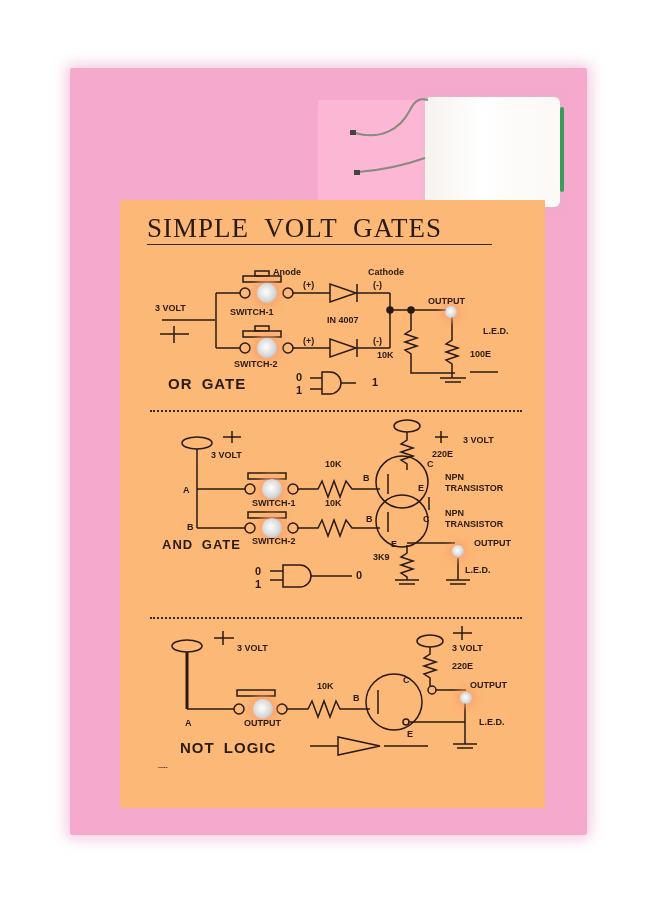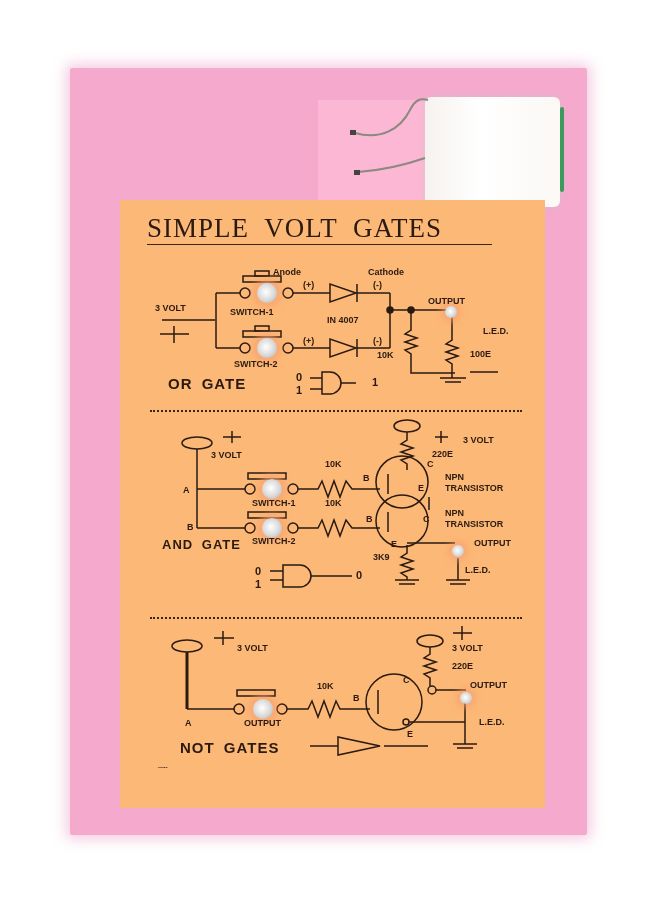--- a/index.html
+++ b/index.html
@@ -201,14 +201,14 @@
 <div class="lbl" style="left:452px;top:643px;">3 VOLT</div>
 <div class="lbl" style="left:185px;top:718px;">A</div>
 <div class="lbl" style="left:244px;top:718px;">OUTPUT</div>
 <div class="lbl" style="left:317px;top:681px;">10K</div>
 <div class="lbl" style="left:353px;top:693px;">B</div>
 <div class="lbl" style="left:403px;top:675px;">C</div>
 <div class="lbl" style="left:407px;top:729px;">E</div>
 <div class="lbl" style="left:452px;top:661px;">220E</div>
 <div class="lbl" style="left:470px;top:680px;">OUTPUT</div>
 <div class="lbl" style="left:479px;top:717px;">L.E.D.</div>
-<div class="gatelbl" style="left:180px;top:739px;">NOT  GATES</div>
+<div class="gatelbl" style="left:180px;top:739px;">NOT  LOGIC</div>
 <div class="lbl" style="left:158px;top:762px;font-size:7px;">.....</div>
 
 </body></html>

